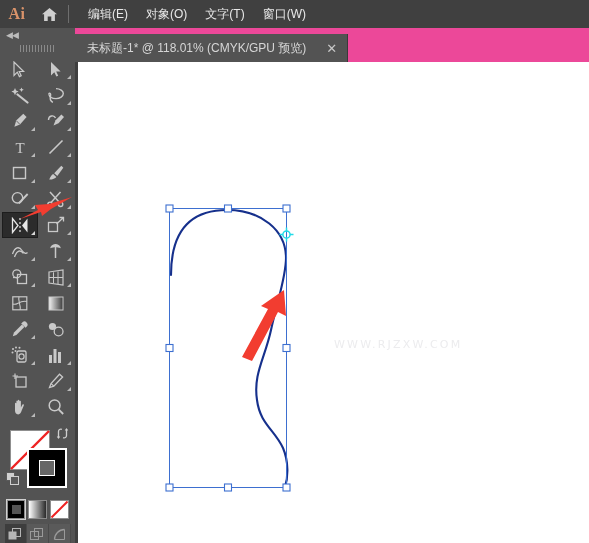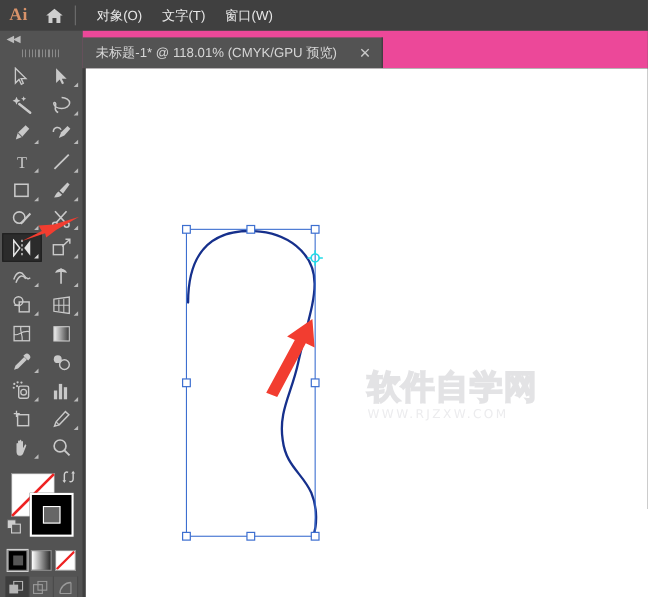--- a/index.html
+++ b/index.html
@@ -233,20 +233,21 @@
 
   <div id="menubar">
     <div id="ai-logo">Ai</div>
     <div id="home-btn">
       <svg width="17" height="15" viewBox="0 0 17 15" aria-hidden="true">
         <path d="M8.5 1 L16 7.2 L13.9 7.2 L13.9 14 L10.3 14 L10.3 9.4 L6.7 9.4 L6.7 14 L3.1 14 L3.1 7.2 L1 7.2 Z" fill="#cfcfcf"></path>
       </svg>
     </div>
     <div class="menu-sep"></div>
     <div id="menu-items">
+      <div class="menu-item">编辑(E)</div>
       <div class="menu-item">对象(O)</div>
       <div class="menu-item">文字(T)</div>
       <div class="menu-item">窗口(W)</div>
     </div>
   </div>
 
   <div id="tabbar">
     <div id="doc-tab">
       <span id="doc-tab-title">未标题-1* @ 118.01% (CMYK/GPU 预览)</span>
       <span id="doc-tab-close">✕</span>
@@ -567,21 +568,20 @@
         <circle cx="211.5" cy="172.5" r="3.6" fill="none" stroke="#22dbe8" stroke-width="1.5"></circle>
         <path d="M204.5 172.5 L208 172.5 M215 172.5 L218.5 172.5 M211.5 165.5 L211.5 169 M211.5 176 L211.5 179.5" stroke="#22dbe8" stroke-width="1.5"></path>
       </g>
 
       <g>
         <path d="M167 295 L193 247 L186 244 L209 228 L211 254 L203 250 L177 299 Z" fill="#f23d30"></path>
       </g>
     </svg>
 
     <div id="watermark">
-      <div id="wm-cn">软件自学网</div>
       <div id="wm-url">WWW.RJZXW.COM</div>
     </div>
   </div>
 
   <svg style="position:absolute;left:18px;top:196px;width:56px;height:40px;" viewBox="0 0 56 40">
     <path d="M2 23 L20 14 L17 9 L31 8 L54 1 L33 13 L24 20 L23 16 Z" fill="#f23d30"></path>
   </svg>
 
 </div>
 

